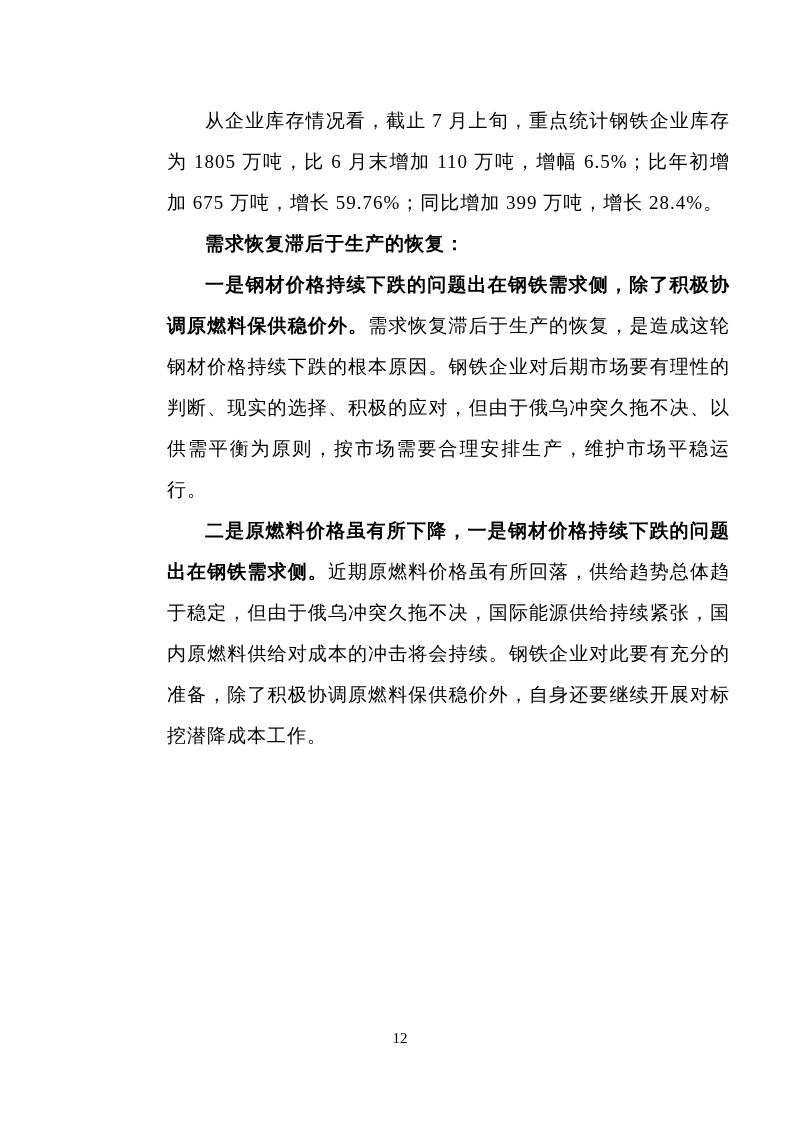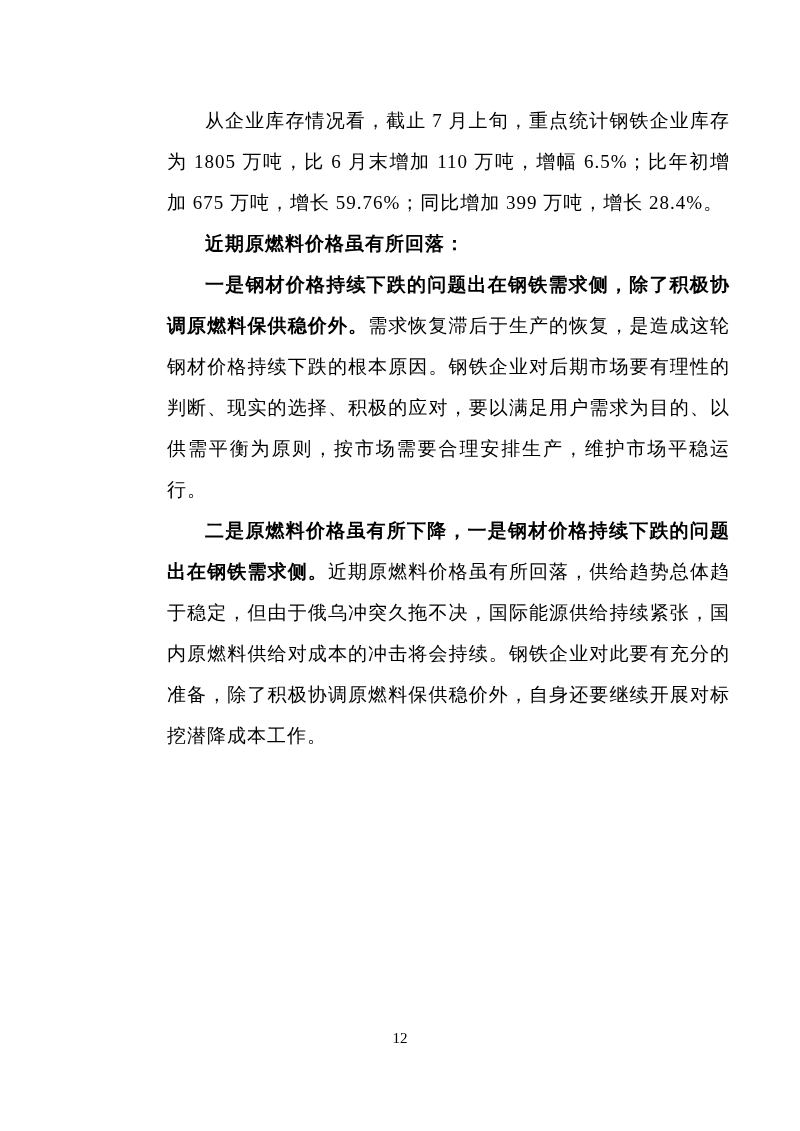--- a/index.html
+++ b/index.html
@@ -46,21 +46,21 @@
     font-family: "Liberation Serif", "DejaVu Serif", serif;
   }
 </style>
 </head>
 <body>
 
 <div class="doc-body">
 
   <p class="para"><span class="run">从企业库存情况看，截止 7 月上旬，重点统计钢铁企业库存为 1805 万吨，比 6 月末增加 110 万吨，增幅 6.5%；比年初增加 675 万吨，增长 59.76%；同比增加 399 万吨，增长 28.4%。</span></p>
 
-  <p class="para"><span class="run run-bold">近期原燃料价格虽有所回落：</span></p>
+  <p class="para"><span class="run run-bold">需求恢复滞后于生产的恢复：</span></p>
 
-  <p class="para"><span class="run run-bold">一是钢材价格持续下跌的问题出在钢铁需求侧，除了积极协调原燃料保供稳价外。</span><span class="run">需求恢复滞后于生产的恢复，是造成这轮钢材价格持续下跌的根本原因。钢铁企业对后期市场要有理性的判断、现实的选择、积极的应对，要以满足用户需求为目的、以供需平衡为原则，按市场需要合理安排生产，维护市场平稳运行。</span></p>
+  <p class="para"><span class="run run-bold">一是钢材价格持续下跌的问题出在钢铁需求侧，除了积极协调原燃料保供稳价外。</span><span class="run">需求恢复滞后于生产的恢复，是造成这轮钢材价格持续下跌的根本原因。钢铁企业对后期市场要有理性的判断、现实的选择、积极的应对，但由于俄乌冲突久拖不决、以供需平衡为原则，按市场需要合理安排生产，维护市场平稳运行。</span></p>
 
   <p class="para"><span class="run run-bold">二是原燃料价格虽有所下降，一是钢材价格持续下跌的问题出在钢铁需求侧。</span><span class="run">近期原燃料价格虽有所回落，供给趋势总体趋于稳定，但由于俄乌冲突久拖不决，国际能源供给持续紧张，国内原燃料供给对成本的冲击将会持续。钢铁企业对此要有充分的准备，除了积极协调原燃料保供稳价外，自身还要继续开展对标挖潜降成本工作。</span></p>
 
 </div>
 
 <div class="page-number">12</div>
 
 </body></html>

